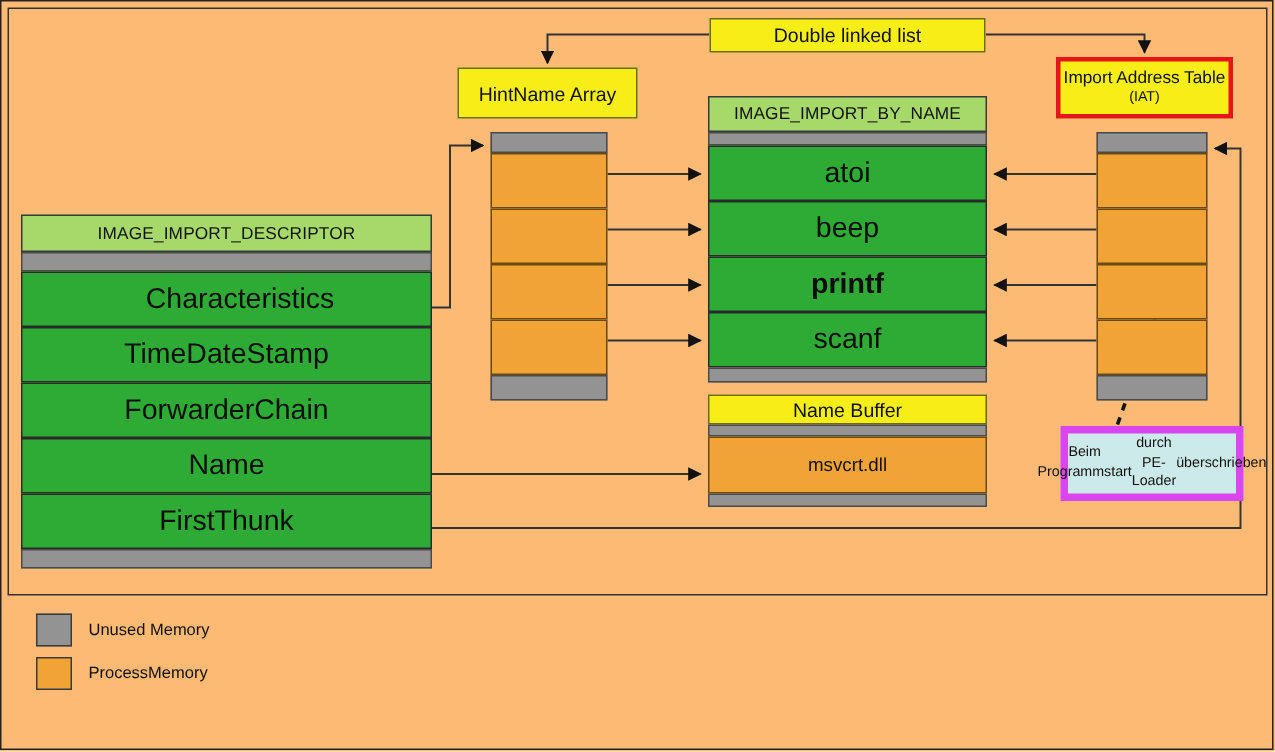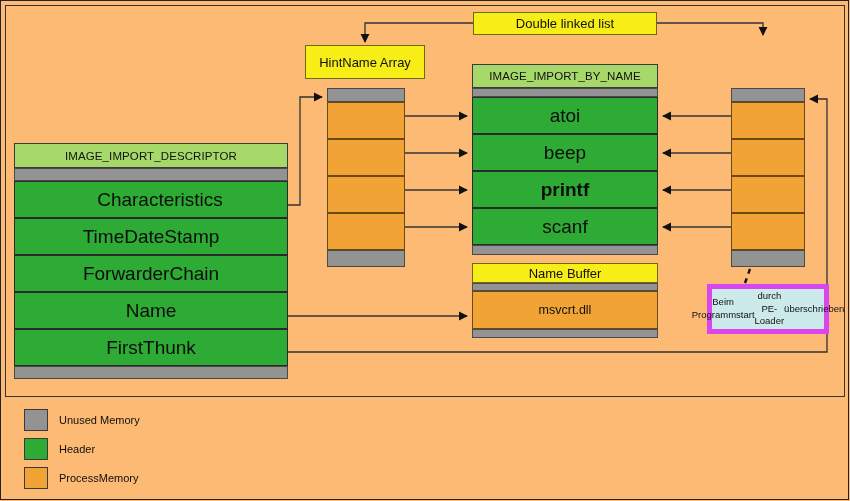--- a/index.html
+++ b/index.html
@@ -271,20 +271,24 @@
     </div>
     <div class="row cell-green" style="top:107px;height:37px;font-weight:bold;">
       <span>printf</span>
     </div>
     <div class="row cell-green" style="top:144px;height:37px;">
       <span>scanf</span>
     </div>
     <div class="row cell-gray" style="top:181px;height:10px;"></div>
   </div>
 
+  <div id="iat-title">
+    <span class="t-main">Import Address Table</span>
+    <span class="t-sub">(IAT)</span>
+  </div>
   <div id="iat-group">
     <div class="row cell-gray" style="top:0px;height:14px;"></div>
     <div class="row cell-orange" style="top:14px;height:37px;"></div>
     <div class="row cell-orange" style="top:51px;height:37px;"></div>
     <div class="row cell-orange" style="top:88px;height:37px;"></div>
     <div class="row cell-orange" style="top:125px;height:37px;"></div>
     <div class="row cell-gray" style="top:162px;height:17px;"></div>
   </div>
 
   <div id="nb-group">
@@ -303,22 +307,18 @@
     <span>durch PE-Loader</span>
     <span>überschrieben</span>
   </div>
 
   <div id="legend">
     <div class="legend-row">
       <span class="legend-swatch" style="background:#939393;"></span>
       <span class="legend-label">Unused Memory</span>
     </div>
     <div class="legend-row">
-      <span class="legend-swatch" style="background:#2eab35;"></span>
-      <span class="legend-label">Header</span>
-    </div>
-    <div class="legend-row">
       <span class="legend-swatch" style="background:#f2a335;"></span>
       <span class="legend-label">ProcessMemory</span>
     </div>
   </div>
 
 </div>
 
 </body></html>

